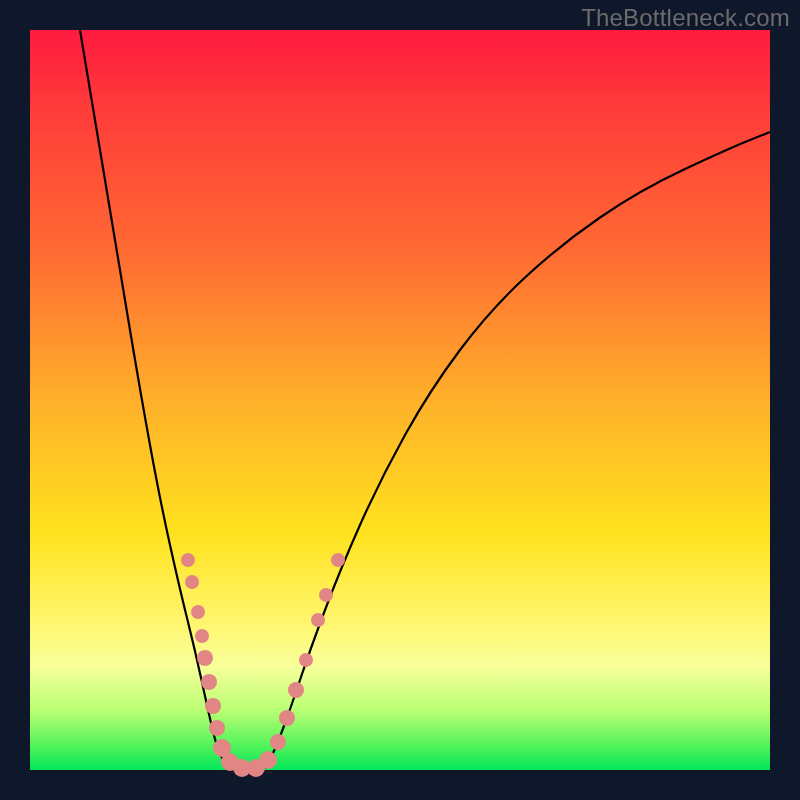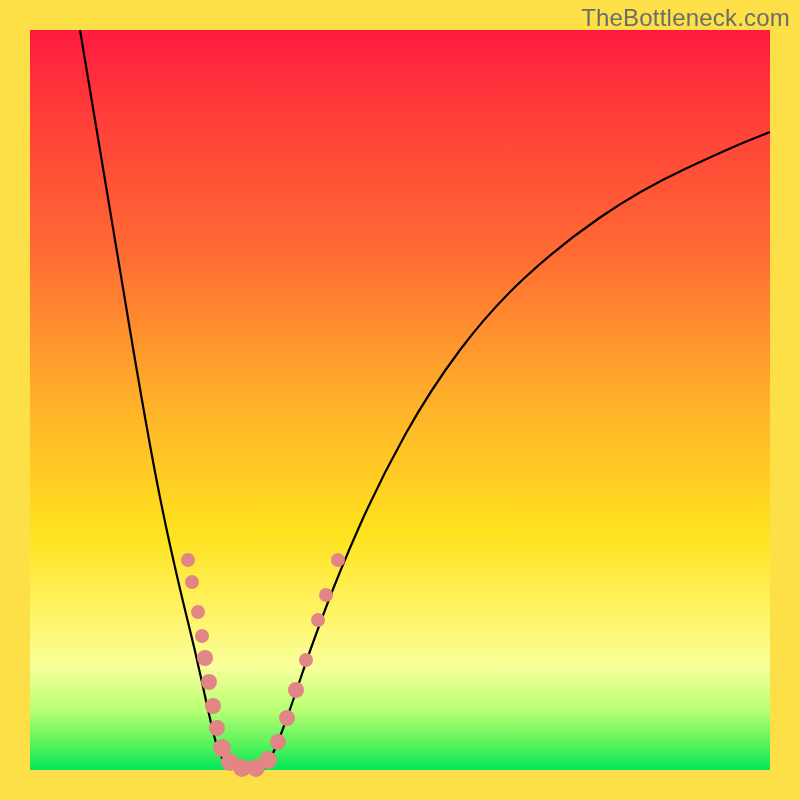--- a/index.html
+++ b/index.html
@@ -10,21 +10,21 @@
     overflow: hidden;
     background: #000;
     font-family: Arial, Helvetica, sans-serif;
   }
   .frame {
     position: absolute;
     left: 0;
     top: 0;
     width: 800px;
     height: 800px;
-    background: #fde047;
+    background: #0f172a;
   }
   .plot {
     position: absolute;
     left: 30px;
     top: 30px;
     width: 740px;
     height: 740px;
     
     background: linear-gradient(to bottom,
       #ff1a3f 0%,

